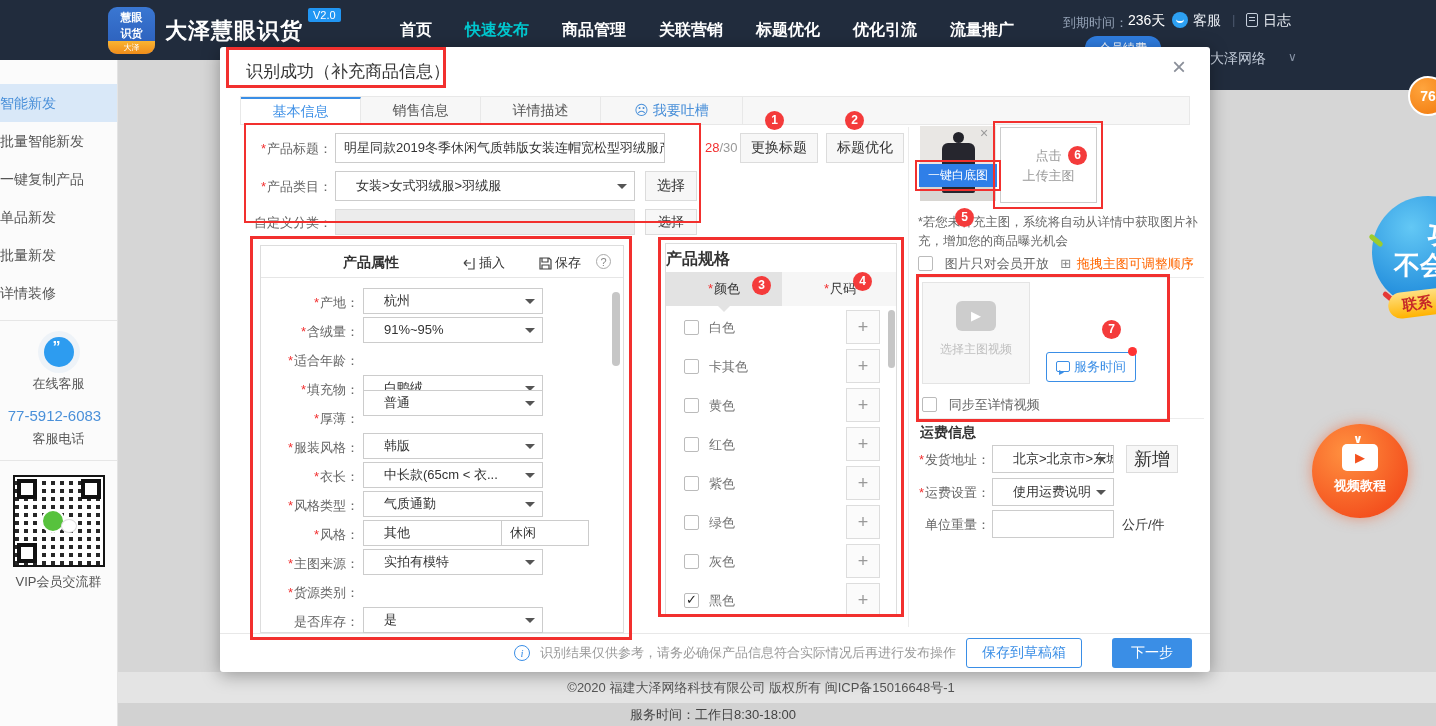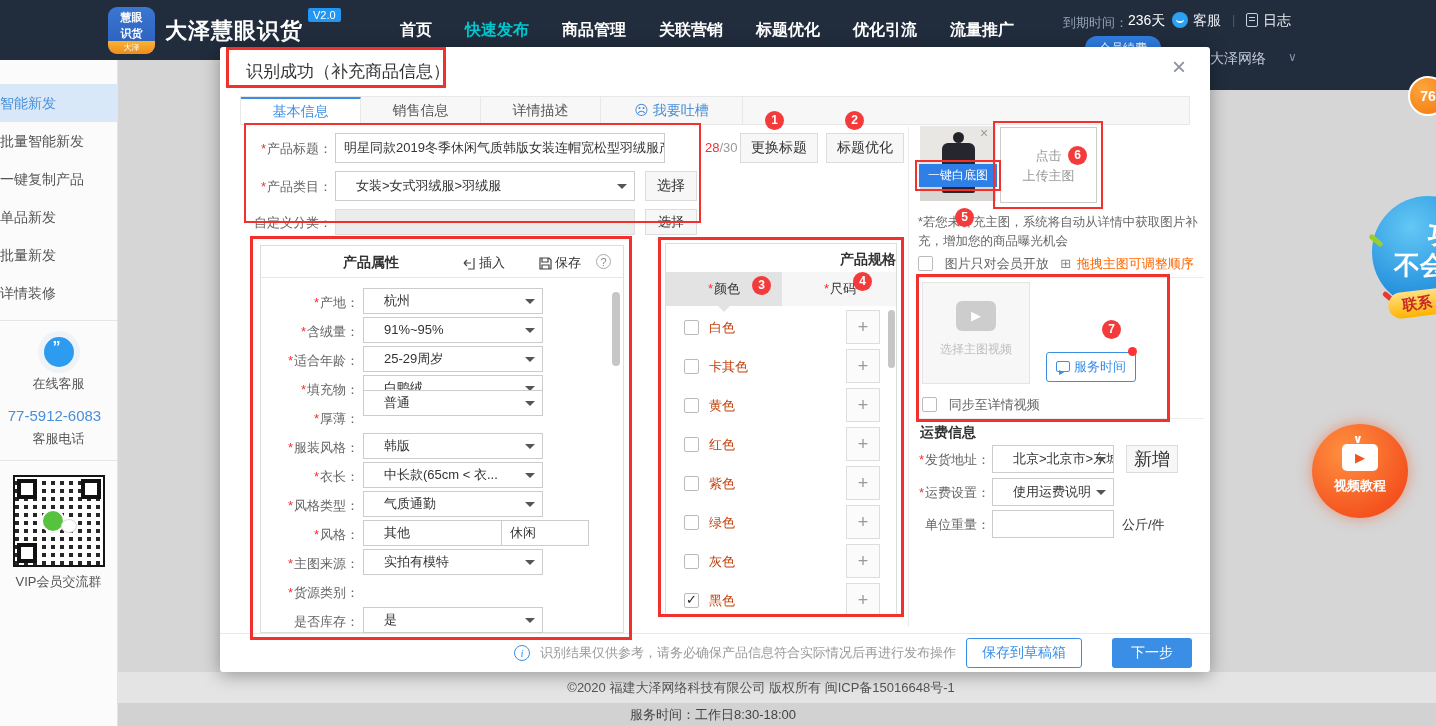--- a/index.html
+++ b/index.html
@@ -79,28 +79,28 @@
   .sel:after { content:""; position:absolute; right:7px; top:50%; margin-top:-2px; border:5px solid transparent; border-top-color:#555; }
 
   .panel { position:absolute; border:1px solid #ddd; background:#fff; }
   .attr-head { position:relative; height:32px; border-bottom:1px solid #e6e6e6; }
   .attr-head .ttl { position:absolute; left:82px; top:8px; font-size:14px; font-weight:bold; color:#333; }
   .attr-ic { position:absolute; top:8px; font-size:13px; color:#333; cursor:pointer; display:flex; align-items:center; gap:3px; }
   .qmark { position:absolute; top:8px; width:15px; height:15px; border:1px solid #aaa; border-radius:50%; color:#888; font-size:11px; text-align:center; line-height:14px; cursor:pointer; }
   .arow-lbl { position:absolute; width:98px; text-align:right; font-size:13px; color:#666; }
   .scrollthumb { position:absolute; background:#c6c6c6; border-radius:4px; cursor:pointer; }
 
-  .spec-head { height:28px; text-align:right; font-size:14px; font-weight:bold; color:#333; line-height:30px; }
+  .spec-head { height:28px; text-align:left; font-size:16px; font-weight:bold; color:#333; line-height:30px; }
   .spec-tab { position:absolute; top:28px; height:34px; text-align:center; line-height:34px; font-size:13px; color:#333; cursor:pointer; }
   .spec-tab.on { background:#e3e3e3; }
   .spec-tab.off { background:#f6f6f6; }
   .notch { position:absolute; top:62px; left:52px; border:6px solid transparent; border-top-color:#e3e3e3; }
   .chk { display:inline-block; width:15px; height:15px; border:1px solid #bbb; border-radius:2px; background:#fff; position:relative; vertical-align:-3px; cursor:pointer; }
   .chk.checked:after { content:"✓"; position:absolute; left:1px; top:-2px; font-size:13px; font-weight:bold; color:#222; }
-  .crow-name { font-size:13px; color:#c2410c; margin-left:10px; }
+  .crow-name { font-size:13px; color:#737373; margin-left:10px; }
   .plusbtn { position:absolute; width:34px; height:34px; border:1px solid #ddd; background:#fbfbfb; color:#999; font-size:18px; text-align:center; line-height:32px; cursor:pointer; }
 
   .vdiv { position:absolute; background:#ececec; }
   .photo { position:absolute; left:700px; top:79px; width:76px; height:75px; background:#e9e7e4; overflow:hidden; }
   .photo .head { position:absolute; left:33px; top:6px; width:11px; height:11px; border-radius:50%; background:#23232a; }
   .photo .coat { position:absolute; left:22px; top:17px; width:33px; height:50px; border-radius:6px 6px 2px 2px; background:#26262e; }
   .photo .wall { position:absolute; left:0; top:58px; width:76px; height:17px; background:#d8d6d2; }
   .photo-x { position:absolute; left:760px; top:78px; color:#999; font-size:14px; cursor:pointer; }
   .whitebg-btn { position:absolute; left:699px; top:117px; width:78px; height:23px; background:#2f7fe8; color:#fff; font-size:12px; text-align:center; line-height:23px; cursor:pointer; }
   .upload { position:absolute; left:780px; top:80px; width:97px; height:76px; border:1px solid #ccc; text-align:center; color:#999; font-size:13px; cursor:pointer; padding-top:18px; line-height:20px; }
@@ -251,21 +251,20 @@
         <span>保存</span>
       </span>
       <span class="qmark" style="right:12px;">?</span>
     </div>
 
     <div class="arow-lbl" style="top:48px;"><span class="star">*</span><span>产地：</span></div>
     <div class="sel" style="left:102px;top:42px;width:180px;height:26px;line-height:24px;">杭州</div>
     <div class="arow-lbl" style="top:77px;"><span class="star">*</span><span>含绒量：</span></div>
     <div class="sel" style="left:102px;top:71px;width:180px;height:26px;line-height:24px;">91%~95%</div>
     <div class="arow-lbl" style="top:106px;"><span class="star">*</span><span>适合年龄：</span></div>
-    <div class="sel" style="left:102px;top:100px;width:180px;height:26px;line-height:24px;">25-29周岁</div>
     <div class="arow-lbl" style="top:135px;"><span class="star">*</span><span>填充物：</span></div>
     <div class="sel" style="left:102px;top:129px;width:180px;height:26px;line-height:24px;">白鸭绒</div>
     <div class="arow-lbl" style="top:164px;"><span class="star">*</span><span>厚薄：</span></div>
     <div class="sel" style="left:102px;top:144px;width:180px;height:26px;line-height:24px;">普通</div>
     <div class="arow-lbl" style="top:193px;"><span class="star">*</span><span>服装风格：</span></div>
     <div class="sel" style="left:102px;top:187px;width:180px;height:26px;line-height:24px;">韩版</div>
     <div class="arow-lbl" style="top:222px;"><span class="star">*</span><span>衣长：</span></div>
     <div class="sel" style="left:102px;top:216px;width:180px;height:26px;line-height:24px;">中长款(65cm &lt; 衣...</div>
     <div class="arow-lbl" style="top:251px;"><span class="star">*</span><span>风格类型：</span></div>
     <div class="sel" style="left:102px;top:245px;width:180px;height:26px;line-height:24px;">气质通勤</div>

